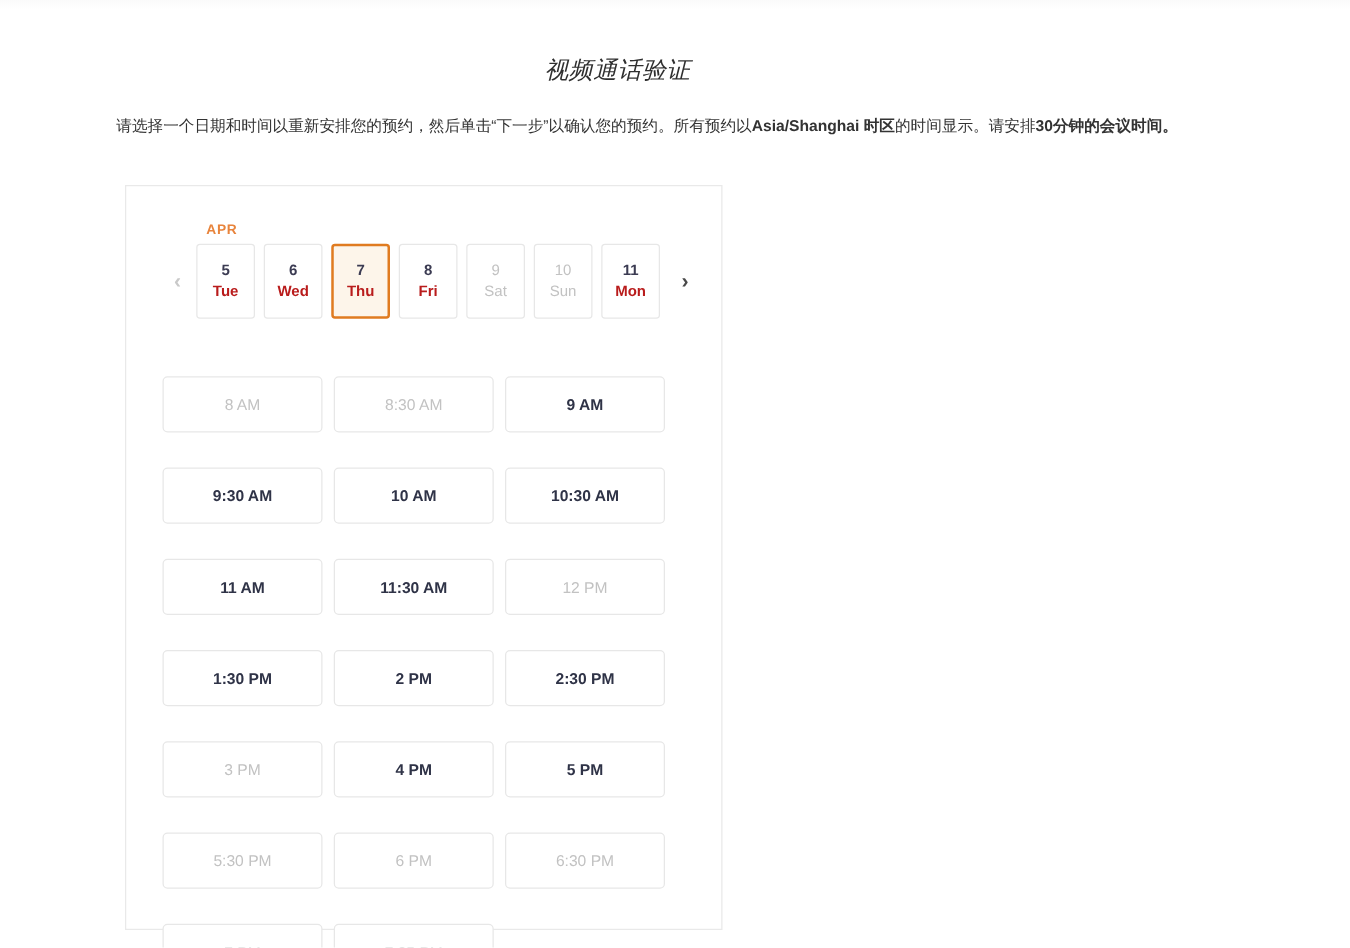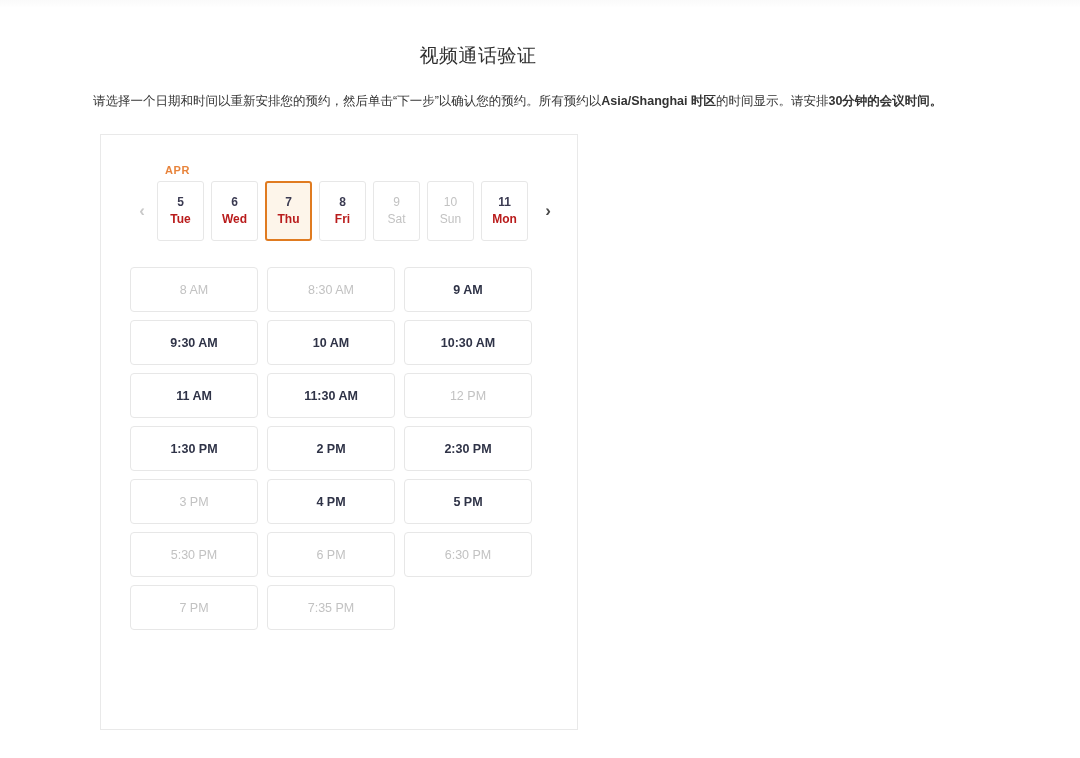--- a/index.html
+++ b/index.html
@@ -20,45 +20,46 @@
     position: absolute;
     top: 0; left: 0;
     width: 1080px;
     height: 8px;
     background: linear-gradient(to bottom, #fafafa 0%, #fdfdfd 60%, #ffffff 100%);
   }
 
   .page-title {
     position: absolute;
     top: 30px;
-    left: 0;
+    left: 16px;
     width: 956px;
     text-align: center;
     font-size: 19px;
     font-weight: 400;
     color: #2f2f2f;
     letter-spacing: 0.5px;
+    font-style: italic;
   }
 
   .description {
     position: absolute;
     top: 79px;
     left: 93px;
     width: 900px;
     font-size: 12.5px;
     line-height: 18px;
     color: #333333;
     white-space: nowrap;
   }
   .description .bold { font-weight: bold; }
 
   .booking-card {
     position: absolute;
     left: 100px;
-    top: 134px;
+    top: 148px;
     width: 478px;
     height: 596px;
     border: 1px solid #e9e9e9;
     background: #ffffff;
     box-sizing: border-box;
     text-align: right;
   }
 
   
   .month-label {
@@ -150,20 +151,21 @@
     border: 1px solid #e7e7e7;
     border-radius: 4px;
     background: #ffffff;
     display: flex;
     align-items: center;
     justify-content: center;
     font-size: 12.5px;
     font-weight: bold;
     color: #2f3347;
     cursor: pointer;
+    margin-top: 20px;
   }
   .slot.disabled {
     color: #c2c2c2;
     font-weight: normal;
     cursor: default;
   }
 </style>
 </head>
 <body>
 

